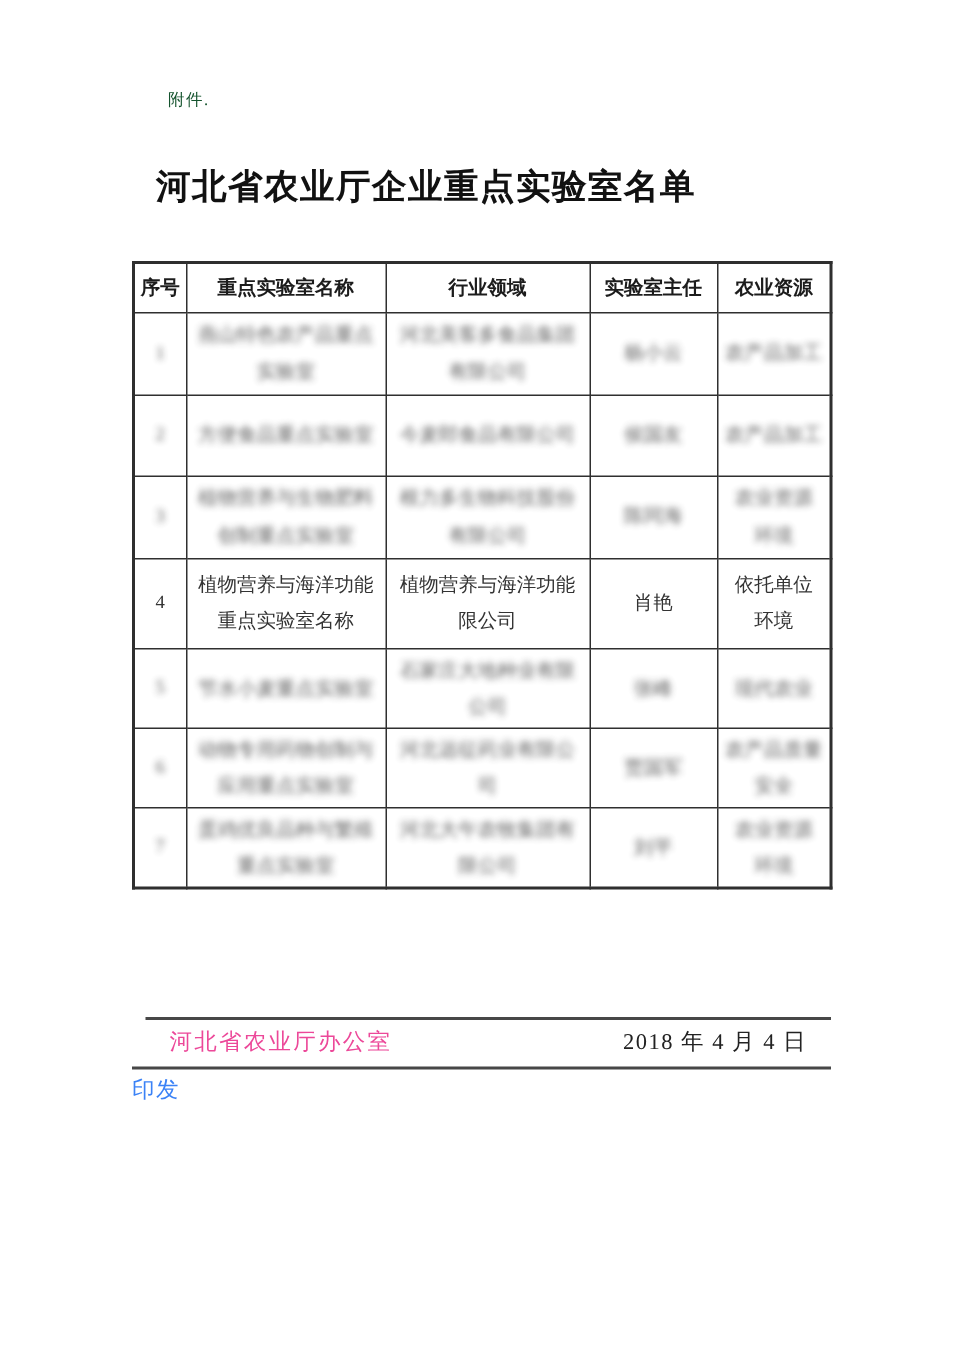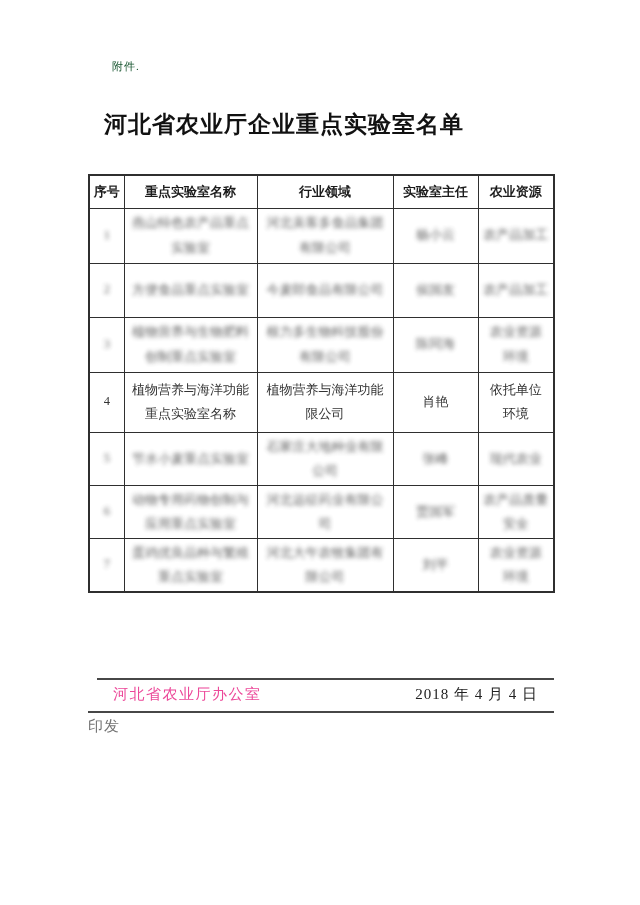--- a/index.html
+++ b/index.html
@@ -56,21 +56,21 @@
   .footer-office{
     position:absolute;left:113px;top:685px;
     font-size:15px;letter-spacing:1.5px;color:#ec4899;
   }
   .footer-date{
     position:absolute;right:102px;top:685px;
     font-size:15px;letter-spacing:1px;color:#222;margin-left:28px;
   }
   .footer-print{
     position:absolute;left:88px;top:717px;
-    font-size:15px;letter-spacing:1px;color:#737373;
+    font-size:15px;letter-spacing:1px;color:#3b82f6;
   }
 </style>
 </head>
 <body>
 
 <div class="attachment">附件.</div>
 
 <div class="doc-title">河北省农业厅企业重点实验室名单</div>
 
 <table class="lab-table">

